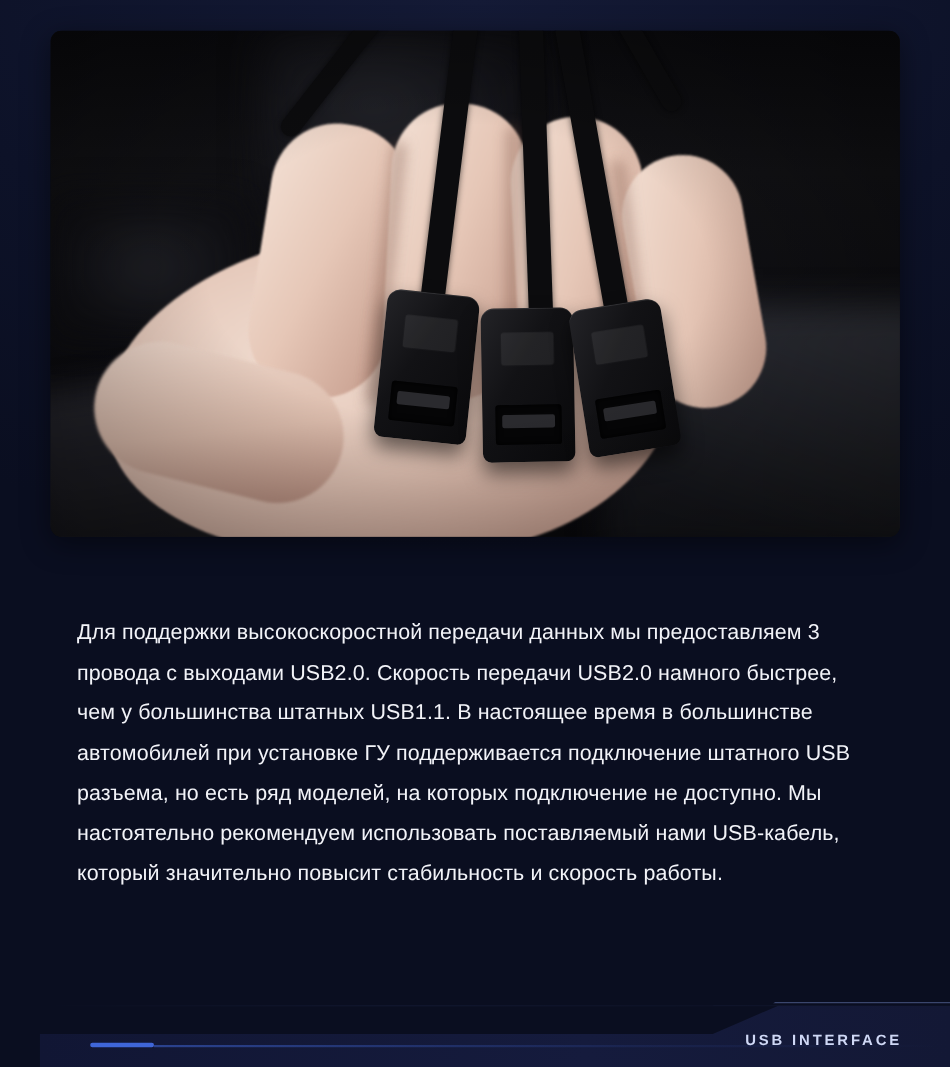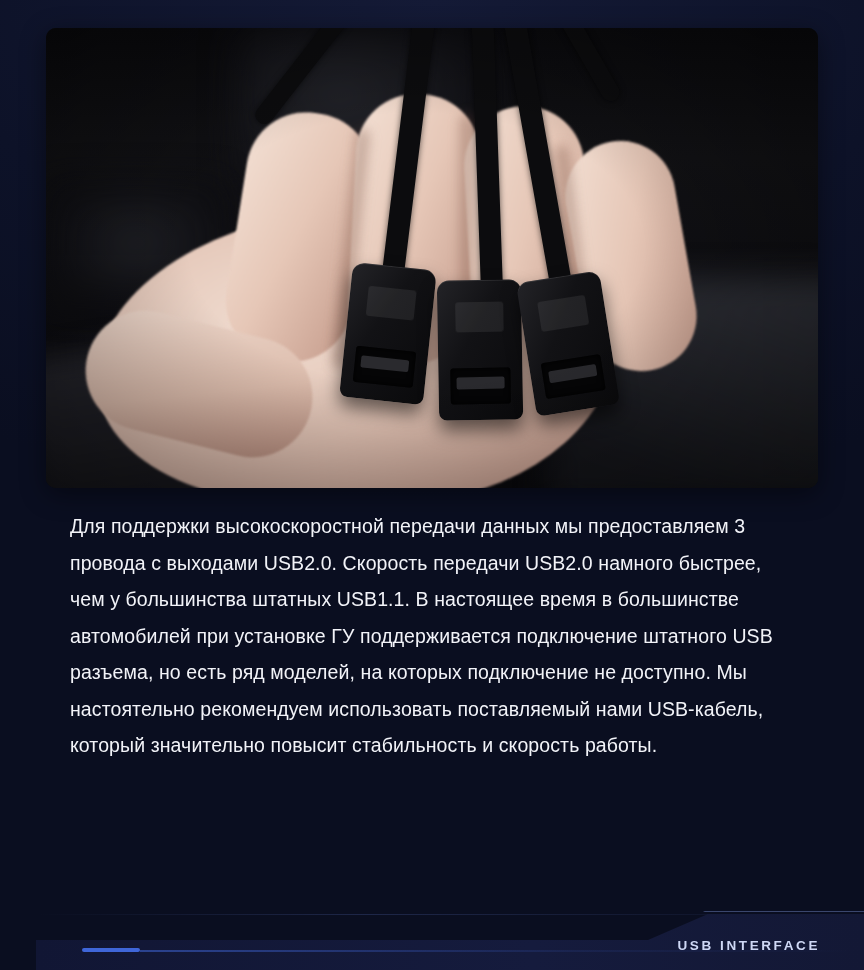--- a/index.html
+++ b/index.html
@@ -179,21 +179,21 @@
     position: absolute;
     inset: 0;
     background: radial-gradient(ellipse at 48% 48%, rgba(0,0,0,0) 40%, rgba(0,0,0,.45) 100%);
     pointer-events: none;
   }
 
   
   .copy {
     position: absolute;
     left: 70px;
-    top: 508px;
+    top: 557px;
     width: 730px;
     color: #f2f3f8;
     font-size: 19.5px;
     line-height: 36.5px;
     letter-spacing: .1px;
     font-weight: 400;
   }
 
   
   .footer {

